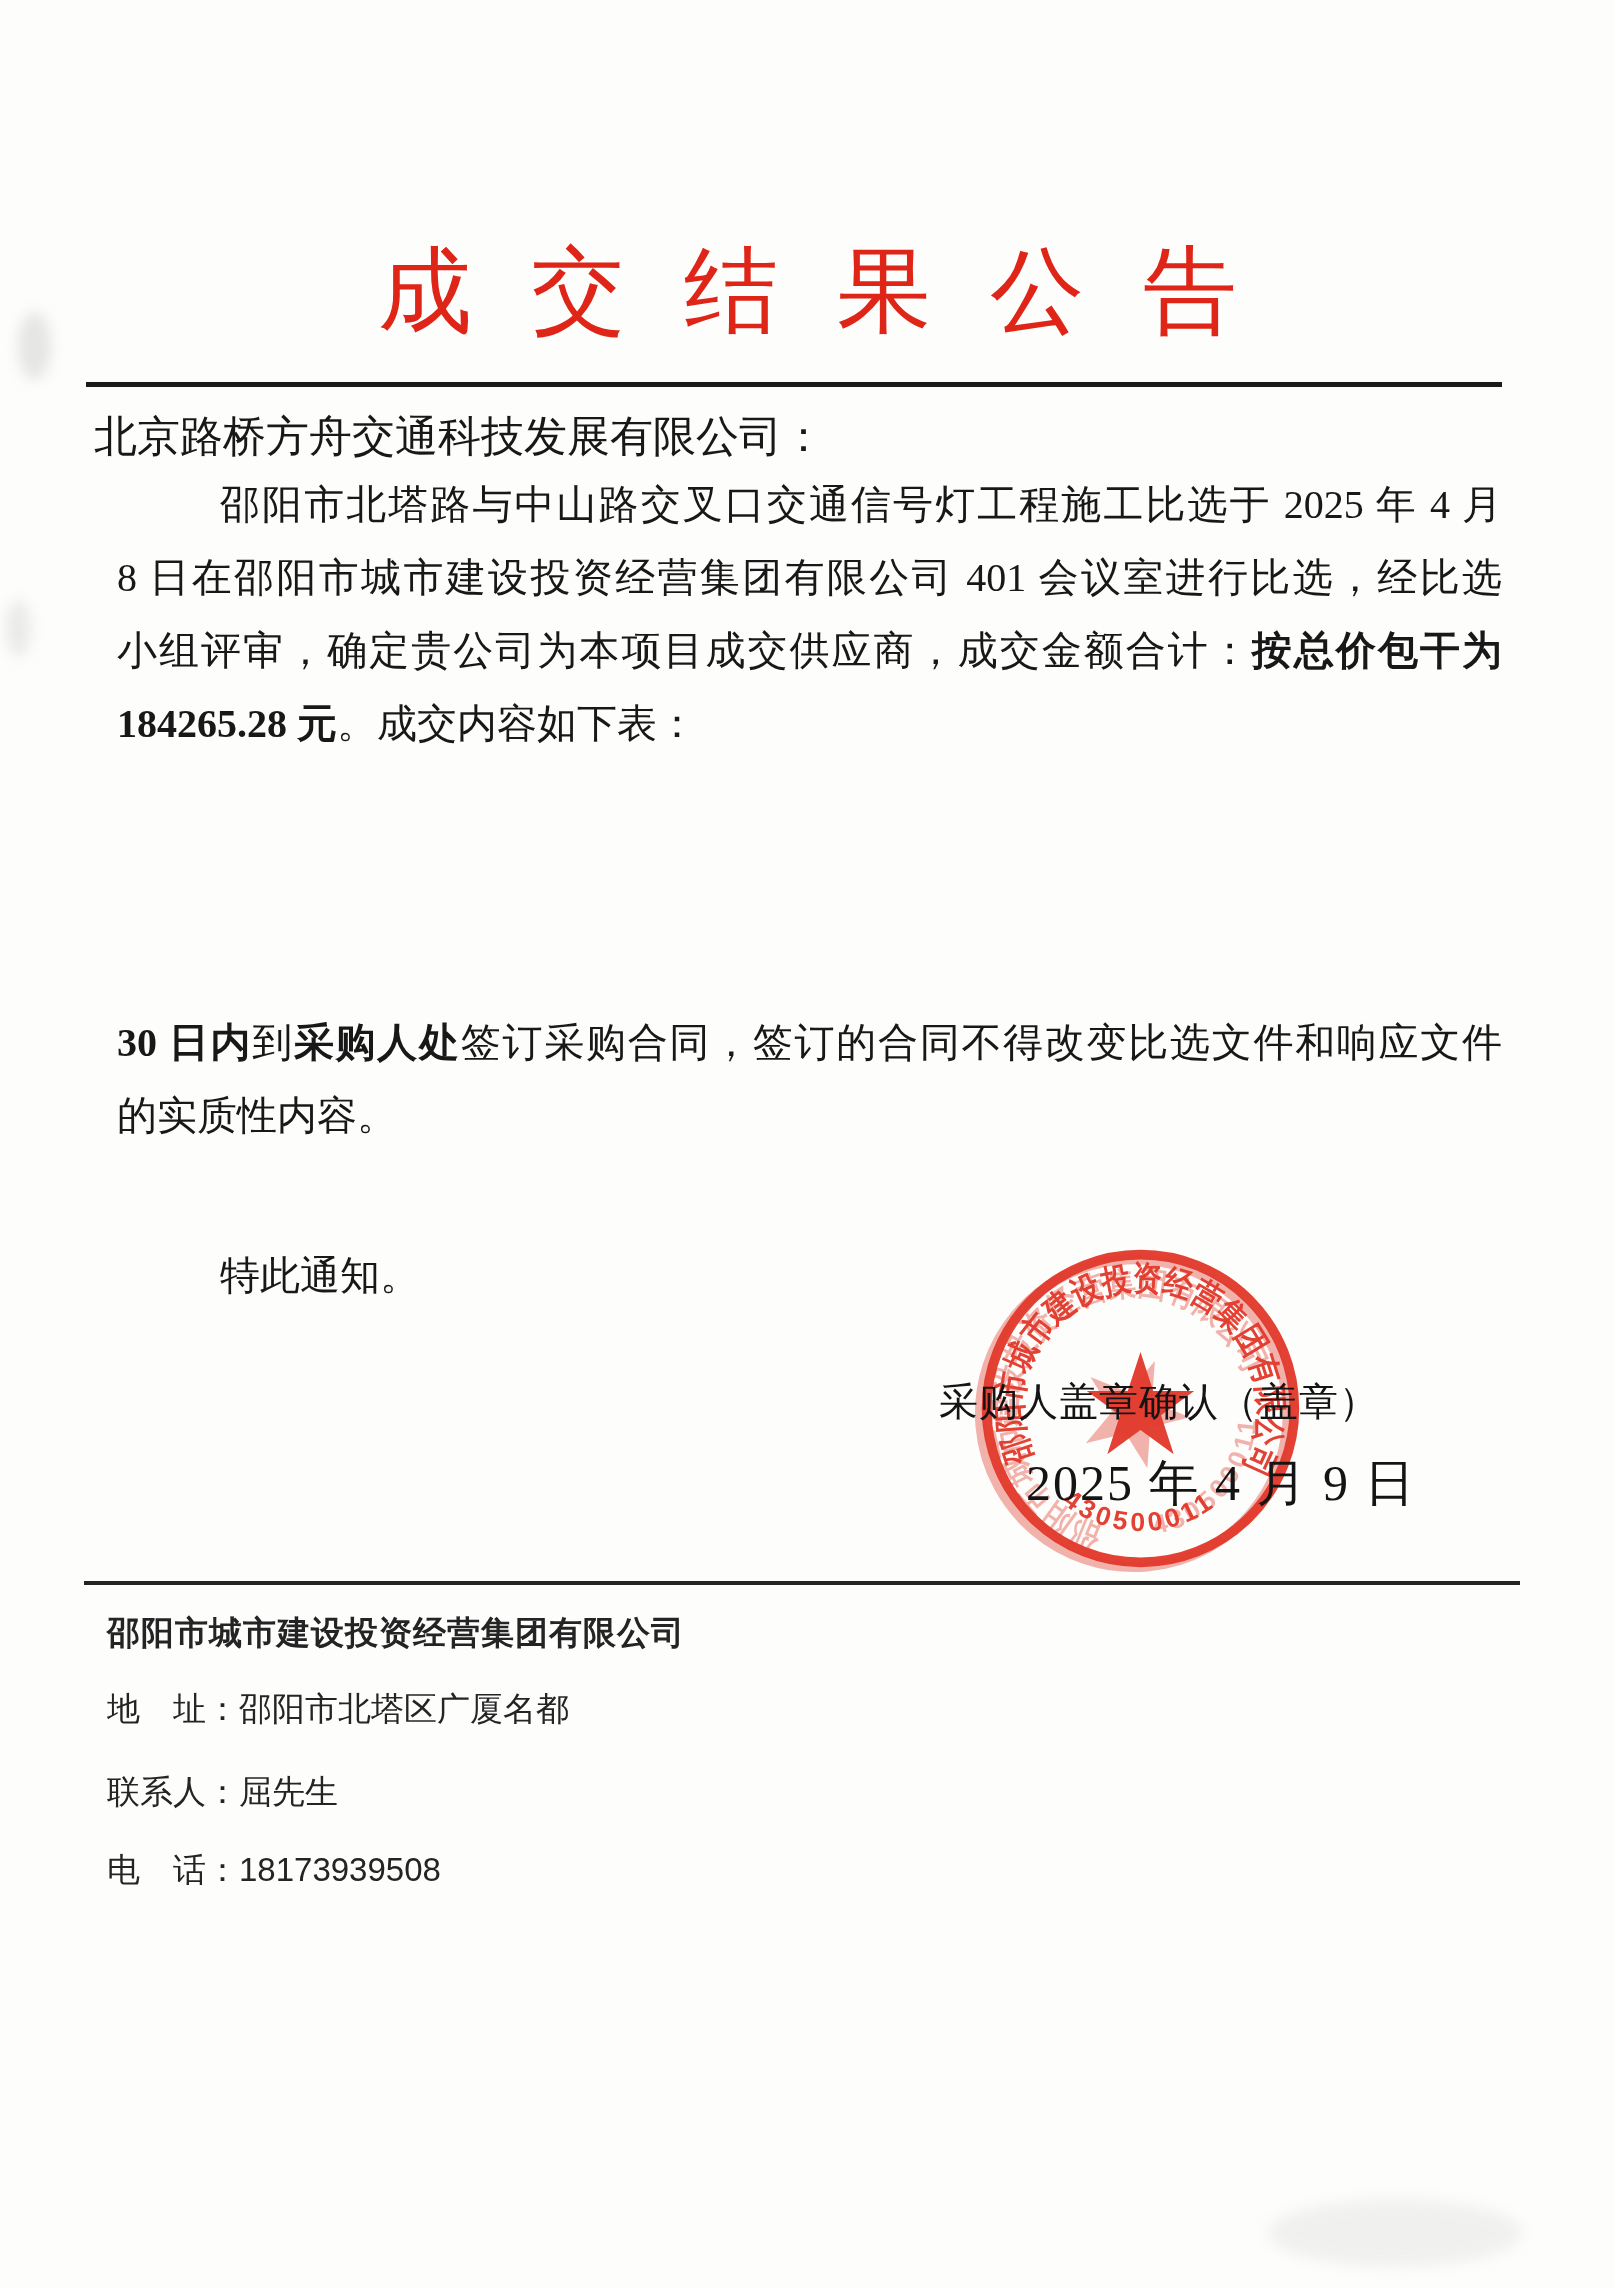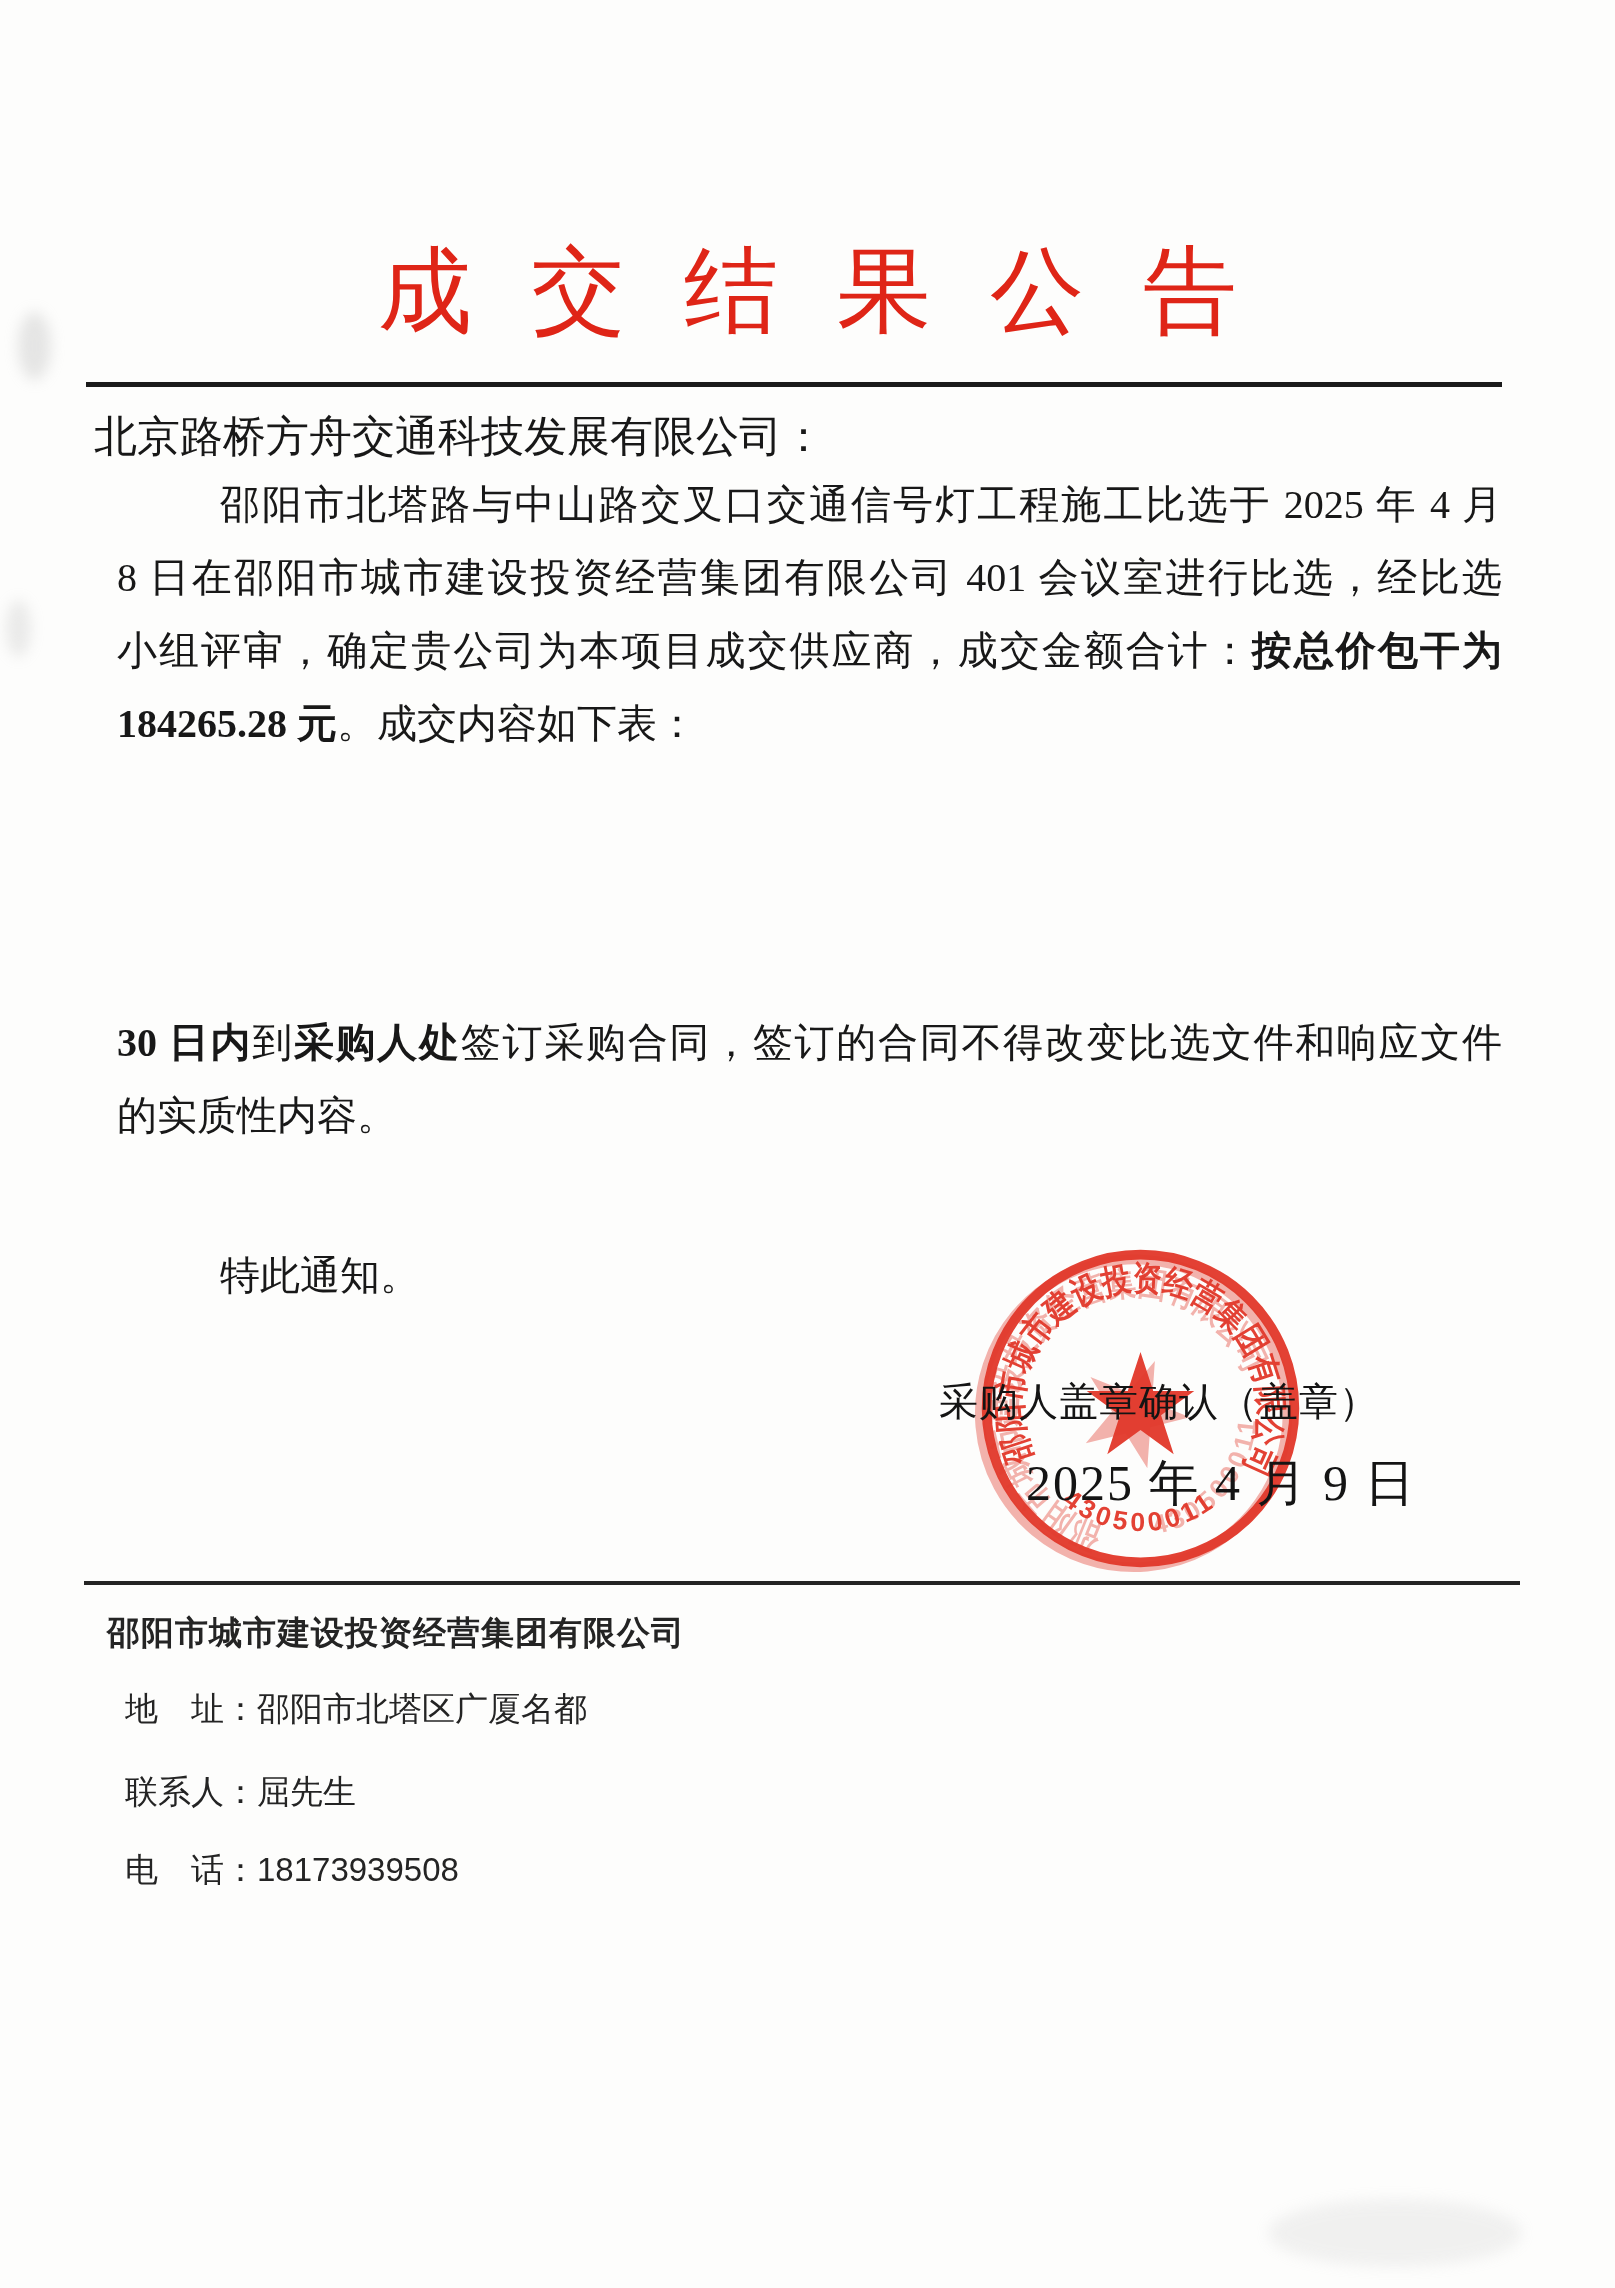--- a/index.html
+++ b/index.html
@@ -71,21 +71,21 @@
     font-size:50px;line-height:49px;letter-spacing:2px;white-space:nowrap;color:#141414;margin-left:32px;
   }
 
   .footer-rule{position:absolute;top:1581px;left:84px;width:1436px;height:3.9px;background:#242424;}
   .footer{
     position:absolute;left:107px;top:1611px;width:1365px;
     font-family:"Liberation Sans","DejaVu Sans",sans-serif;
     font-size:33px;color:#242424;
   }
   .footer .f-company{font-weight:700;letter-spacing:1px;}
-  .footer .f-line{position:absolute;left:18px;white-space:nowrap;}
+  .footer .f-line{position:absolute;left:0;white-space:nowrap;}
   .footer .f-address{top:76px;}
   .footer .f-contact{top:159px;}
   .footer .f-phone{top:237px;}
 </style>
 </head>
 <body>
 
 <div class="page">
 
   <div class="smudge s1"></div>

